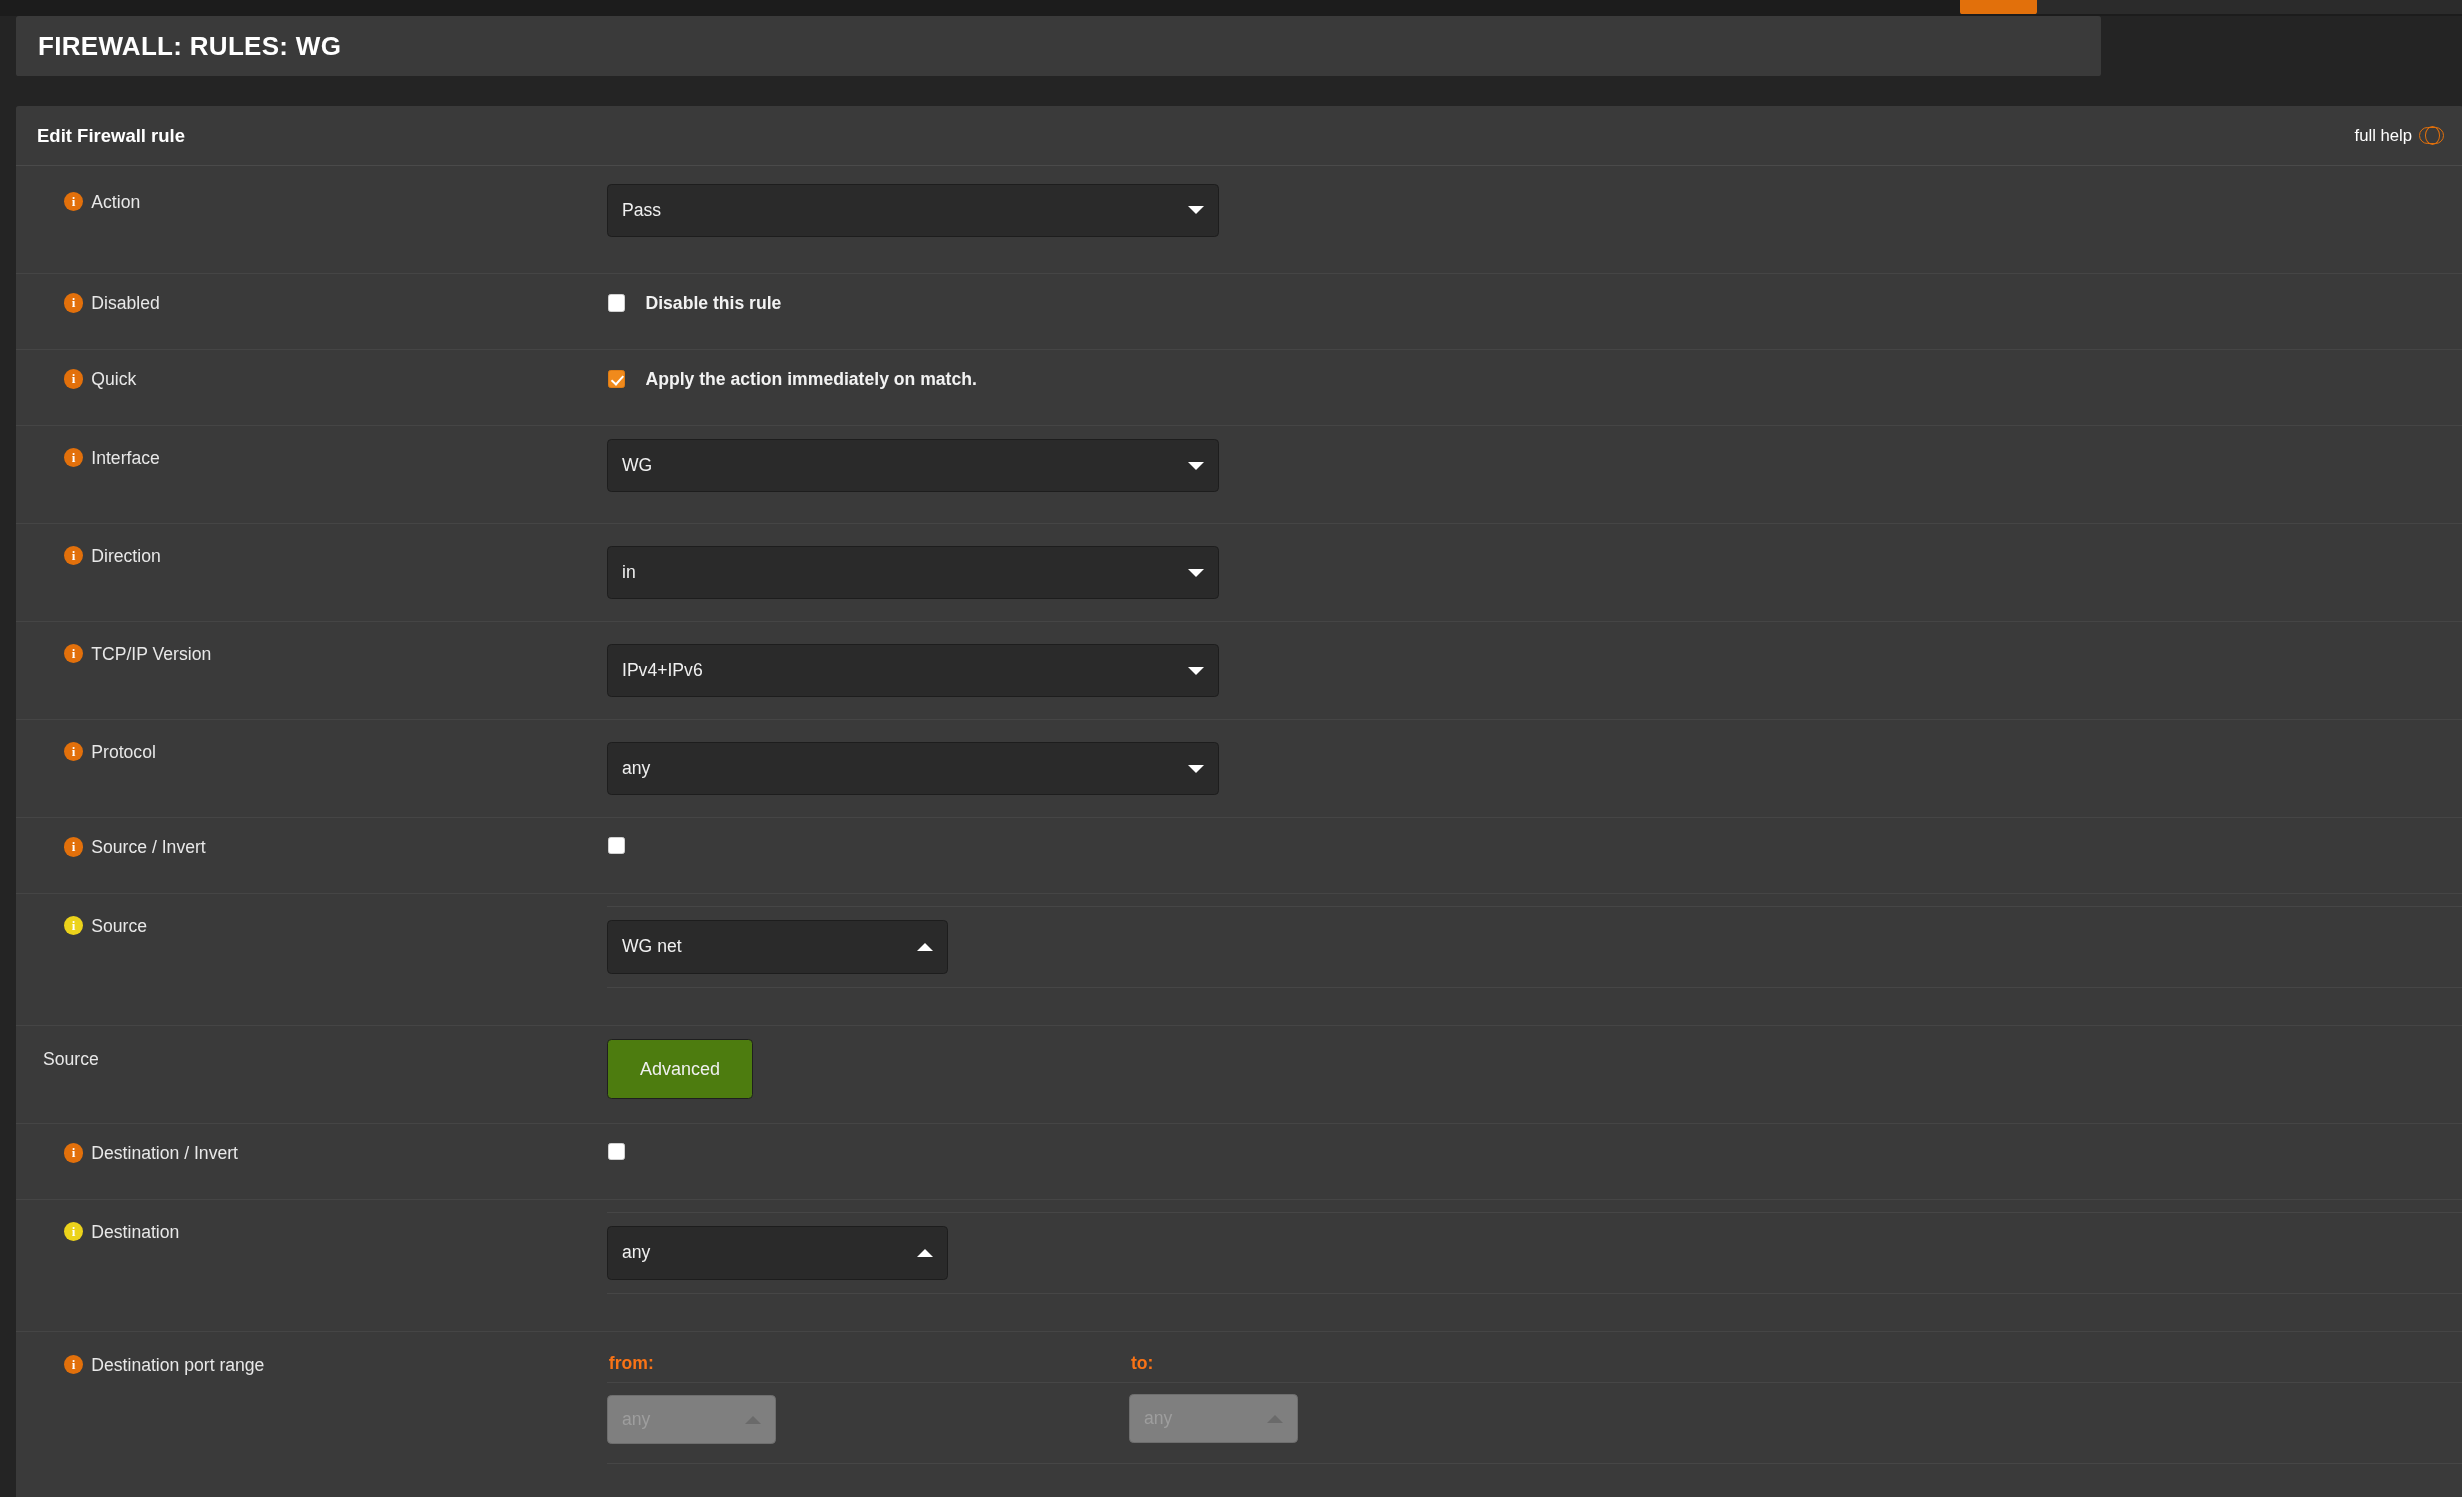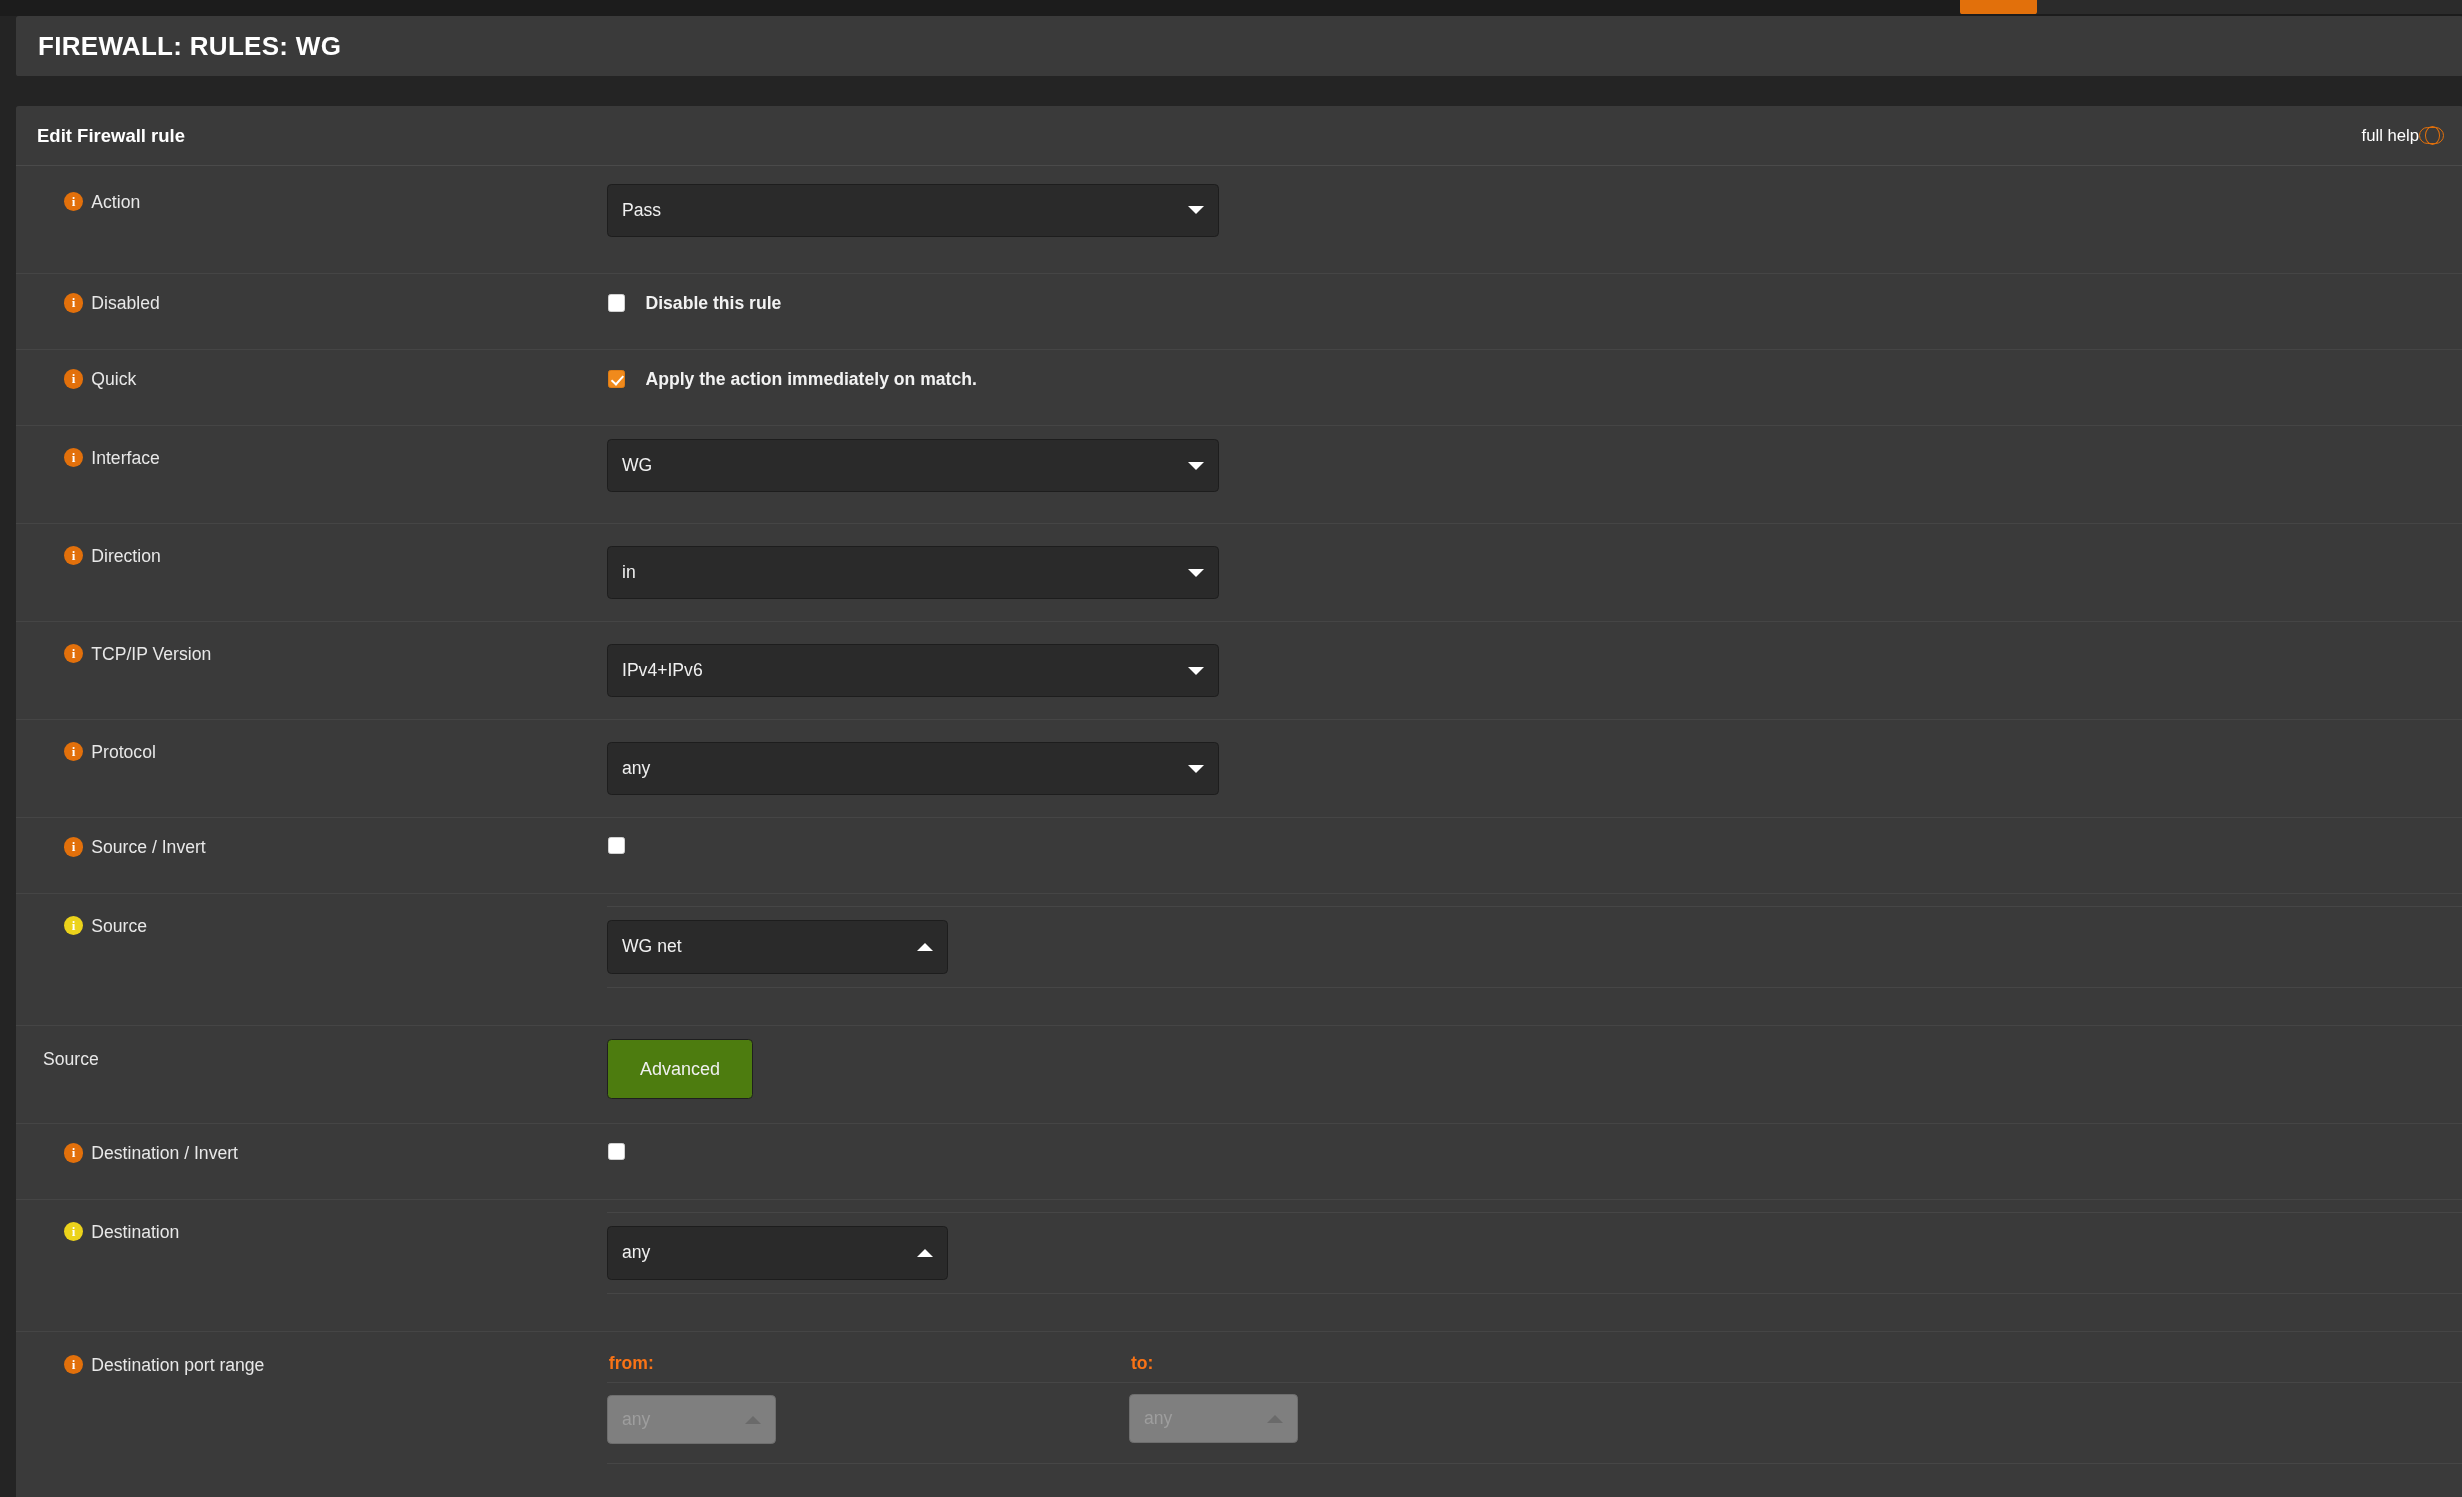--- a/index.html
+++ b/index.html
@@ -39,21 +39,21 @@
     top: 16px; left: 0;
     width: 2462px;
     height: 1482px;
     background: #242424;
   }
 
   
   .title-panel {
     position: absolute;
     top: 0px; left: 16px;
-    width: 2447px;
+    width: 2085px;
     height: 60px;
     background: #3a3a3a;
     border-radius: 2.6px;
   }
   .page-title {
     position: absolute;
     left: 22px;
     top: 50%;
     transform: translateY(-50%);
     font-size: 26px;
@@ -89,20 +89,21 @@
     color: #ffffff;
     white-space: nowrap;
   }
   .full-help {
     position: absolute;
     right: 19.3px;
     top: 50%;
     transform: translateY(-50%);
     display: flex;
     align-items: center;
+    gap: 7px;
     cursor: pointer;
   }
   .full-help-label {
     font-size: 16.7px;
     color: #ffffff;
     white-space: nowrap;
   }
   .toggle-icon {
     width: 24.6px; height: 16.7px;
     border: 1.8px solid #e2700b;

